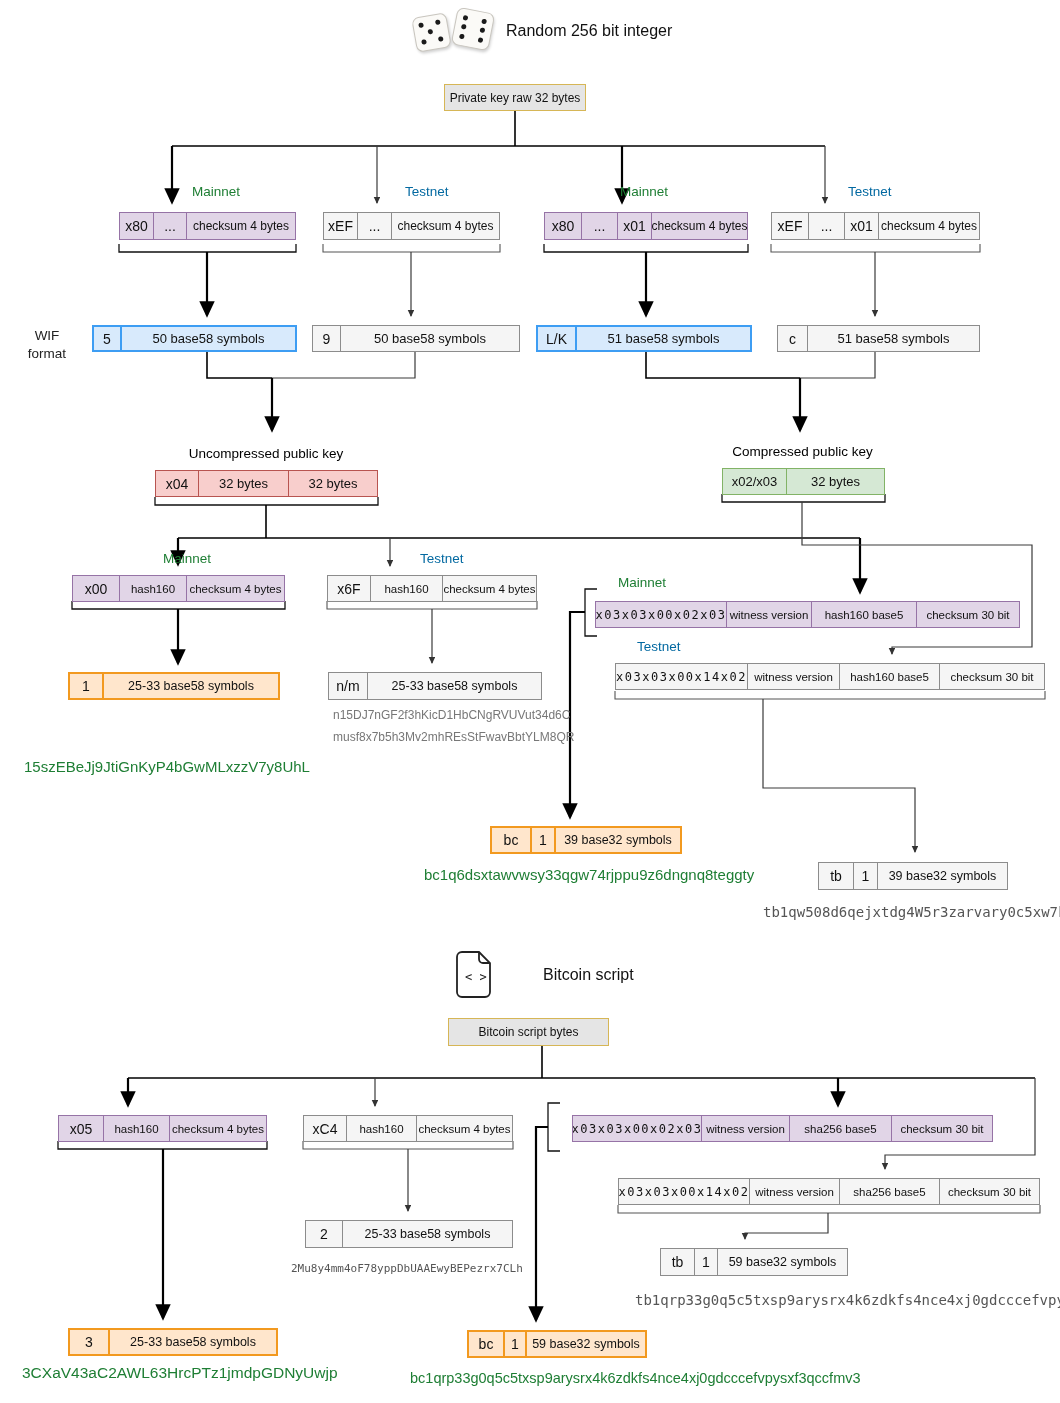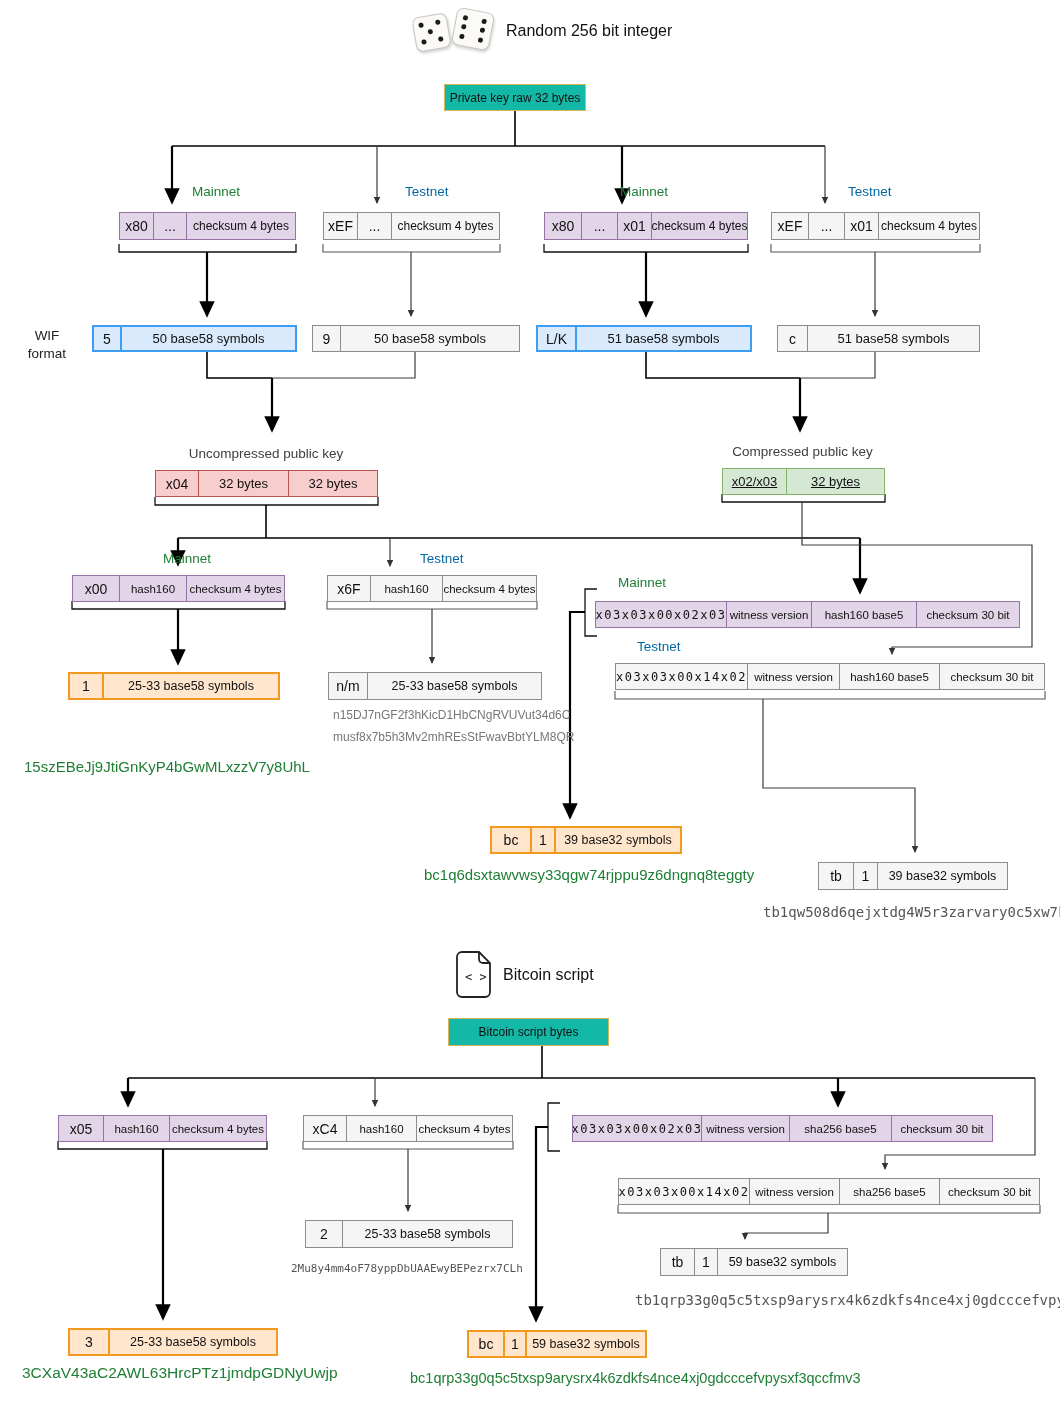--- a/index.html
+++ b/index.html
@@ -16,32 +16,32 @@
   .box .c.flex1 { flex:1; }
 
   .purple { background:#e1d5e7; border:1.6px solid #9673a6; }
   .purple .c + .c { border-left:1.4px solid #9673a6; }
   .grayb { background:#f5f5f5; border:1.4px solid #8c8c8c; }
   .grayb .c + .c { border-left:1.2px solid #8c8c8c; }
   .blueb { background:#d8eafc; border:2px solid #3d9df3; }
   .blueb .c + .c { border-left:2px solid #3d9df3; }
   .redb { background:#f8cecc; border:1.6px solid #b85450; }
   .redb .c + .c { border-left:1.4px solid #b85450; }
-  .greenb { background:#d5e8d4; border:1.6px solid #82b366;text-decoration:underline; }
+  .greenb { background:#d5e8d4; border:1.6px solid #82b366; }
   .greenb .c + .c { border-left:1.4px solid #82b366; }
   .orangeb { background:#ffe6cc; border:2px solid #f2991f; }
   .orangeb .c + .c { border-left:2px solid #f2991f; }
-  .yellowb { background:#14b8a6; border:1.4px solid #d6b656; }
+  .yellowb { background:#e5e5e5; border:1.4px solid #d6b656; }
 
   .lbl { position:absolute; white-space:nowrap; }
   .net-label { font-size:13.5px; }
   .green-t { color:#1e7e34; }
   .dark-t { color:#0369a1; }
   .title-text { font-size:16px; color:#111; }
-  .sec-title { font-size:13.5px; color:#404040; text-align:center; }
+  .sec-title { font-size:13.5px; color:#000000; text-align:center; }
   .addr-green { color:#1e7e34; font-size:15px; }
   .addr-gray { color:#777; font-size:12px; }
   .addr-mono { color:#555; font-family:"DejaVu Sans Mono", monospace; font-size:14px; }
   .wif-label { font-size:13.5px; color:#222; text-align:center; line-height:1.35; }
 
   .die { position:absolute; background:#fbfaf7; border:1px solid #c9c6bf; border-radius:7px;
          box-shadow:1px 2px 3px rgba(0,0,0,0.18); }
   .pip { position:absolute; width:5px; height:5px; background:#1b1b1b; border-radius:50%; }
 
   .doc-icon { position:absolute; }
@@ -264,21 +264,21 @@
   </div>
   <div class="lbl addr-mono" style="left:763px;top:904px;">tb1qw508d6qejxtdg4W5r3zarvary0c5xw7kxpjzsx</div>
 
   <div class="doc-icon" style="left:454px;top:950px;">
     <svg width="40" height="50" viewBox="0 0 40 50">
       <path d="M8 2 H25 L36 13 V42 a5 5 0 0 1 -5 5 H8 a5 5 0 0 1 -5 -5 V7 a5 5 0 0 1 5 -5 z" fill="#fff" stroke="#222" stroke-width="1.8"></path>
       <path d="M25 2 V9 a4 4 0 0 0 4 4 H36" fill="none" stroke="#222" stroke-width="1.8"></path>
       <text x="11" y="31" font-family="DejaVu Sans Mono, monospace" font-size="12" fill="#222">&lt; &gt;</text>
     </svg>
   </div>
-  <div class="lbl title-text" style="left:503px;top:966px;">Bitcoin script</div>
+  <div class="lbl title-text" style="left:543px;top:966px;">Bitcoin script</div>
 
   <div class="box yellowb" style="left:448px;top:1018px;width:161px;height:28px;">
     <span class="c flex1">Bitcoin script bytes</span>
   </div>
 
   <div class="box purple" style="left:58px;top:1115px;width:209px;height:27px;">
     <span class="c big" style="width:44px;">x05</span>
     <span class="c small" style="width:66px;">hash160</span>
     <span class="c flex1 small">checksum 4 bytes</span>
   </div>

